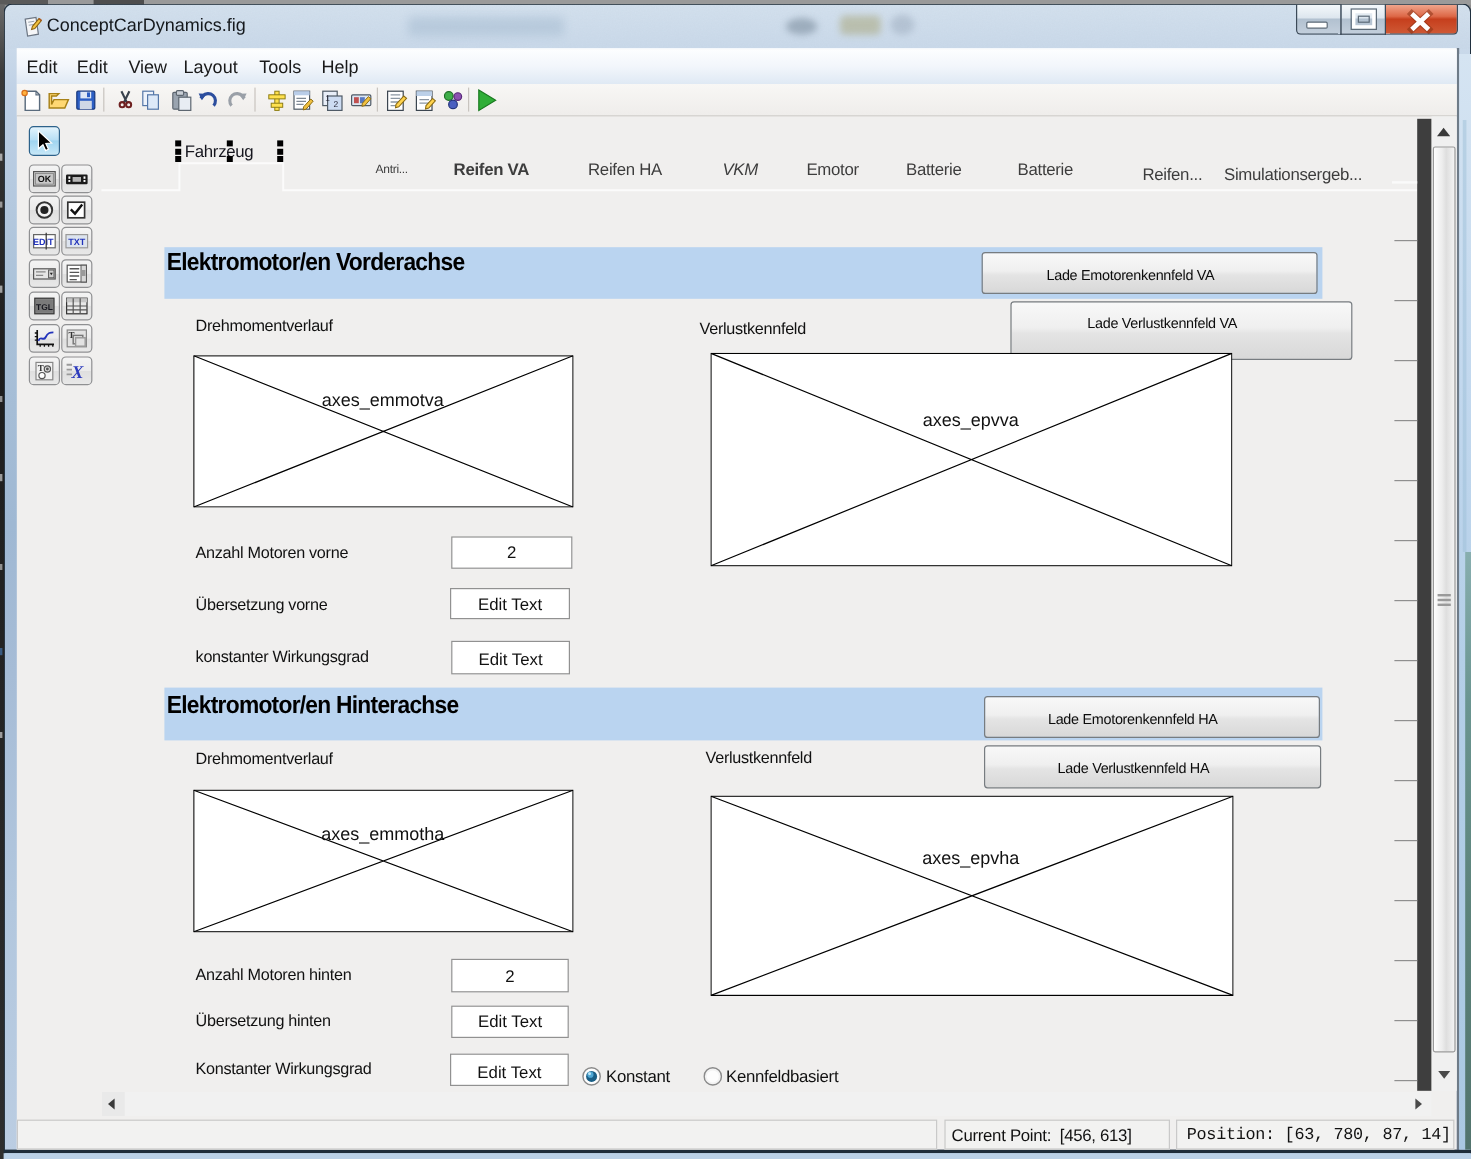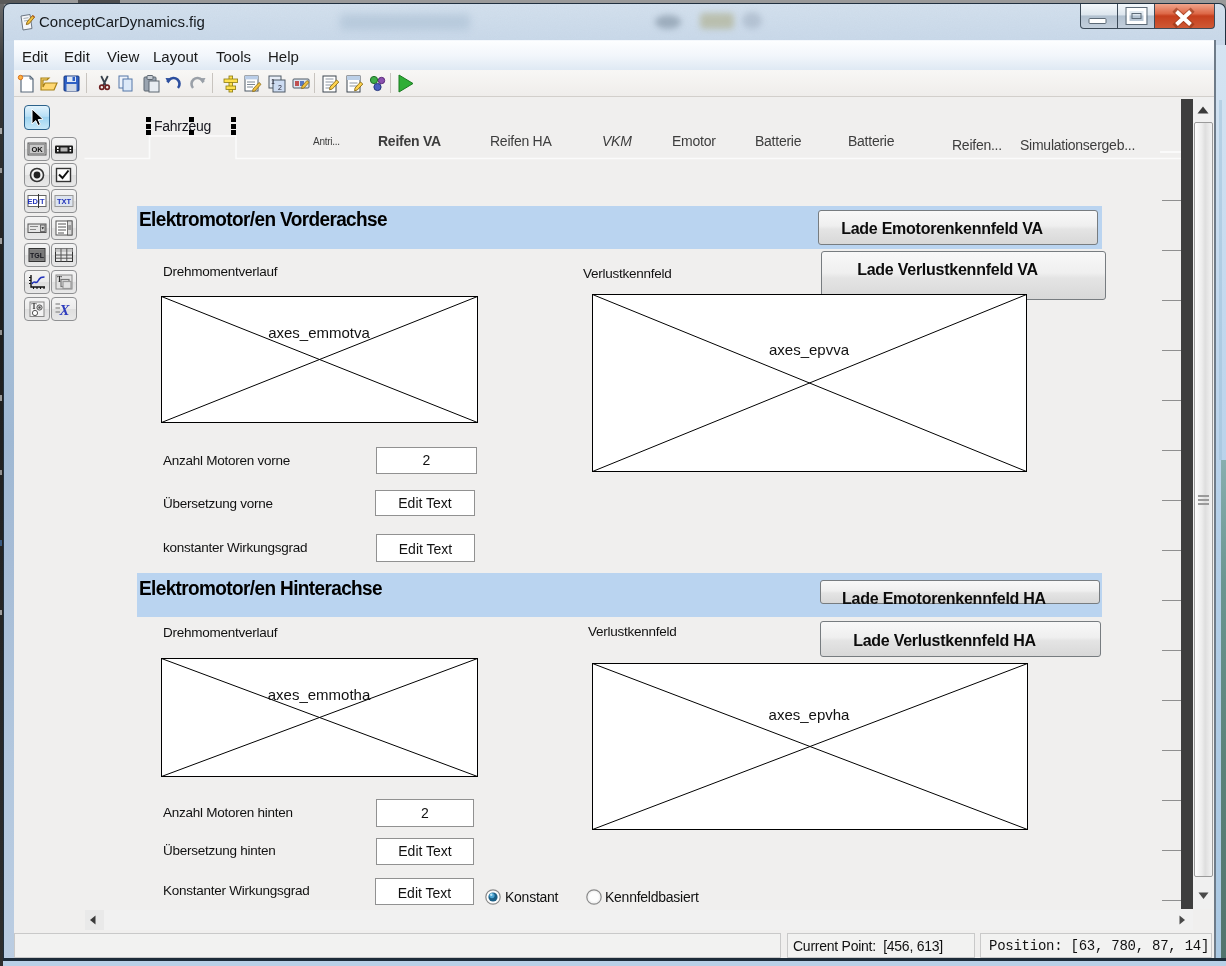--- a/index.html
+++ b/index.html
@@ -46,21 +46,21 @@
   #parrow{left:24px;top:105px;width:26px;height:25px;border:1px solid #2c628b;border-radius:4px;
         background:linear-gradient(180deg,#e3f4fd 0%,#b8dff5 45%,#9fd4f0 50%,#c7e8f8 100%);box-sizing:border-box;}
   
   .bluebar{background:#bad4f0;}
   .ptitle{font-weight:bold;font-size:19px;color:#000;letter-spacing:-0.62px;transform:scaleY(1.08);transform-origin:0 0;}
   .lab{position:absolute;font-size:13.5px;color:#111;letter-spacing:-0.25px;}
   .edit{position:absolute;box-sizing:border-box;background:#fff;border:1px solid #919191;
         font-size:14px;color:#111;text-align:center;}
   .btn{position:absolute;box-sizing:border-box;border:1px solid #777c80;border-radius:3px;
        background:linear-gradient(180deg,#f8f8f8 0%,#efefef 45%,#e4e4e4 55%,#d8d8d8 100%);
-       font-size:16px;color:#0c0c0c;text-align:center;letter-spacing:-0.25px;text-indent:-32px;font-weight:bold;}
+       font-size:12px;color:#0c0c0c;text-align:center;letter-spacing:-0.25px;text-indent:-32px;}
   .axbox{position:absolute;}
   .tick{position:absolute;height:1px;background:#8f8f8f;width:19px;left:1162px;}
   .handle{position:absolute;width:5px;height:5px;background:#000;}
 </style>
 </head>
 <body>
 <div id="bgtop" class="abs"></div>
 <div class="abs" style="left:0px;top:0px;width:40px;height:4px;background:#5a5a5a;"></div>
 <div class="abs" style="left:78px;top:0px;width:42px;height:4px;background:#4e4e4e;"></div>
 <div id="bgleft" class="abs"></div>
@@ -353,21 +353,21 @@
 <div class="abs lab" style="left:602px;top:133px;color:#3d3d3d;font-size:14px;font-style:italic;">VKM</div>
 <div class="abs lab" style="left:672px;top:133px;color:#3d3d3d;font-size:14px;">Emotor</div>
 <div class="abs lab" style="left:755px;top:133px;color:#3d3d3d;font-size:14px;">Batterie</div>
 <div class="abs lab" style="left:848px;top:133px;color:#3d3d3d;font-size:14px;">Batterie</div>
 <div class="abs lab" style="left:952px;top:137px;color:#3d3d3d;font-size:14px;">Reifen...</div>
 <div class="abs lab" style="left:1020px;top:137px;color:#3d3d3d;font-size:14px;">Simulationsergeb...</div>
 
 <div class="abs bluebar" style="left:137px;top:206px;width:965px;height:43px;"></div>
 <div class="abs ptitle" style="left:139px;top:208px;">Elektromotor/en Vorderachse</div>
 <div class="btn" style="left:818px;top:210px;width:280px;height:35px;line-height:36px;">Lade Emotorenkennfeld VA</div>
-<div class="btn" style="left:821px;top:251px;width:285px;height:49px;line-height:35px;">Lade Verlustkennfeld VA</div>
+<div class="btn" style="left:842px;top:251px;width:285px;height:49px;line-height:35px;">Lade Verlustkennfeld VA</div>
 <div class="abs lab" style="left:163px;top:264px;">Drehmomentverlauf</div>
 <div class="abs lab" style="left:583px;top:266px;">Verlustkennfeld</div>
 
 <svg class="axbox" style="left:161px;top:296px;" width="317" height="127">
   <rect x="0.5" y="0.5" width="316" height="126" fill="#fff" stroke="#000"></rect>
   <path d="M0.5 0.5 L316.5 126.5 M316.5 0.5 L0.5 126.5" stroke="#000" stroke-width="1" fill="none"></path>
   <text x="158" y="42" text-anchor="middle" font-size="15" fill="#111" font-family="Liberation Sans">axes_emmotva</text>
 </svg>
 <svg class="axbox" style="left:592px;top:294px;" width="435" height="178">
   <rect x="0.5" y="0.5" width="434" height="177" fill="#fff" stroke="#000"></rect>
@@ -377,21 +377,21 @@
 
 <div class="abs lab" style="left:163px;top:453px;">Anzahl Motoren vorne</div>
 <div class="edit" style="left:376px;top:447px;width:101px;height:27px;line-height:25px;">2</div>
 <div class="abs lab" style="left:163px;top:496px;">Übersetzung vorne</div>
 <div class="edit" style="left:375px;top:490px;width:100px;height:26px;line-height:24px;">Edit Text</div>
 <div class="abs lab" style="left:163px;top:540px;">konstanter Wirkungsgrad</div>
 <div class="edit" style="left:376px;top:534px;width:99px;height:28px;line-height:29px;">Edit Text</div>
 
 <div class="abs bluebar" style="left:137px;top:573px;width:965px;height:44px;"></div>
 <div class="abs ptitle" style="left:139px;top:577px;">Elektromotor/en Hinterachse</div>
-<div class="btn" style="left:820px;top:580px;width:280px;height:24px;line-height:36px;">Lade Emotorenkennfeld HA</div>
+<div class="btn" style="left:820px;top:580px;width:280px;height:35px;line-height:36px;">Lade Emotorenkennfeld HA</div>
 <div class="btn" style="left:820px;top:621px;width:281px;height:36px;line-height:37px;">Lade Verlustkennfeld HA</div>
 <div class="abs lab" style="left:163px;top:625px;">Drehmomentverlauf</div>
 <div class="abs lab" style="left:588px;top:624px;">Verlustkennfeld</div>
 
 <svg class="axbox" style="left:161px;top:658px;" width="317" height="119">
   <rect x="0.5" y="0.5" width="316" height="118" fill="#fff" stroke="#000"></rect>
   <path d="M0.5 0.5 L316.5 118.5 M316.5 0.5 L0.5 118.5" stroke="#000" stroke-width="1" fill="none"></path>
   <text x="158" y="42" text-anchor="middle" font-size="15" fill="#111" font-family="Liberation Sans">axes_emmotha</text>
 </svg>
 <svg class="axbox" style="left:592px;top:663px;" width="436" height="167">

